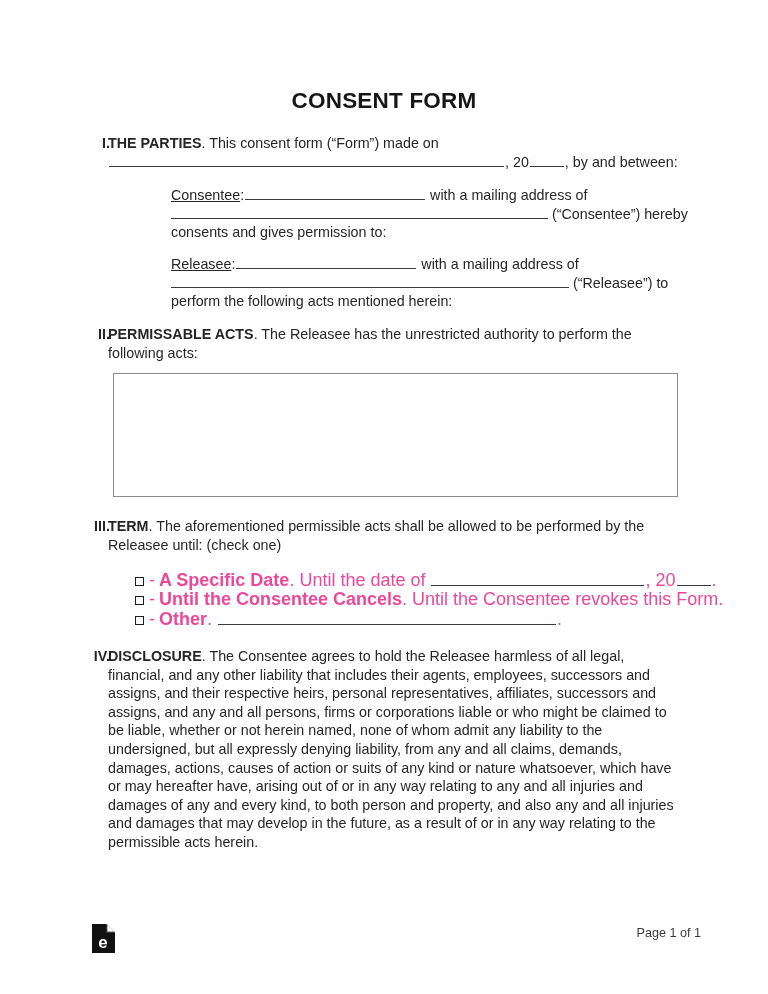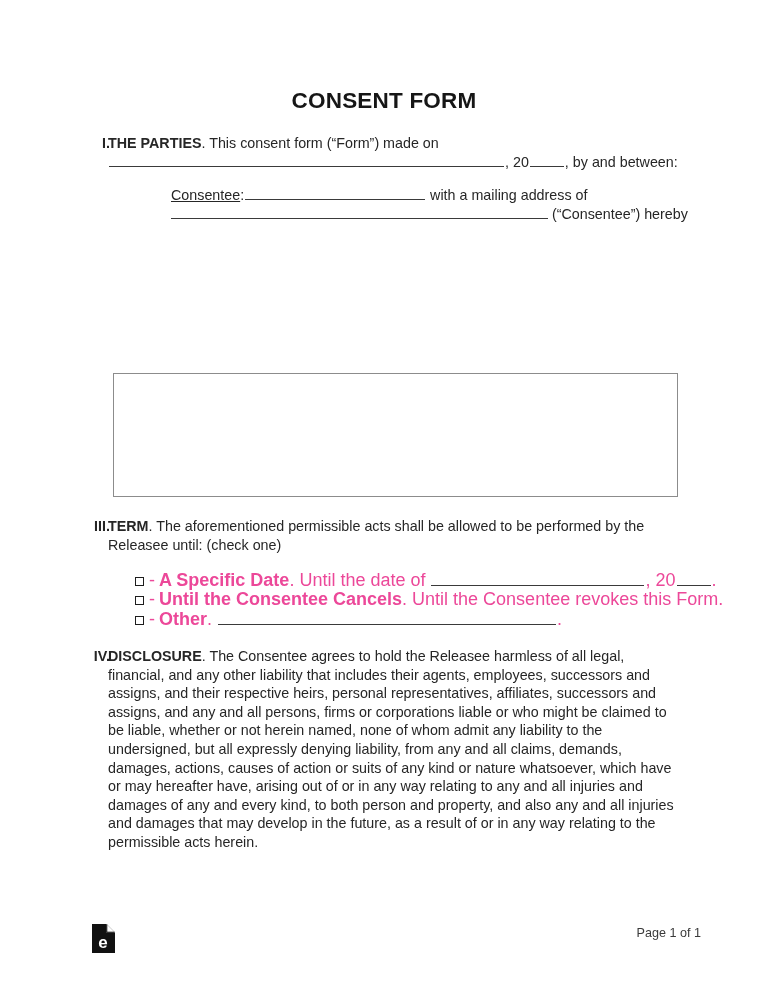--- a/index.html
+++ b/index.html
@@ -193,23 +193,33 @@
   <div class="doc-title">CONSENT FORM</div>
 
   <div class="clause" style="top:134px;">
     <span class="num">I.</span>
     <div class="body"><span class="lead">THE PARTIES</span><span>. This consent form (“Form”) made on </span><span class="fill fill-long"></span><span>, 20</span><span class="fill fill-xs"></span><span>, by and between:</span></div>
   </div>
 
   <div class="party-block" style="top:186px;">
     <div class="rule-row"><span class="u-label">Consentee</span><span>:</span><span class="fill fill-md"></span><span> with a mailing address of </span></div>
     <div class="rule-row"><span class="rule-inline" style="width:377px;"></span><span> (“Consentee”) hereby</span></div>
-  </div>
-
-
+    <div>consents and gives permission to:</div>
+  </div>
+
+  <div class="party-block" style="top:255px;">
+    <div class="rule-row"><span class="u-label">Releasee</span><span>:</span><span class="fill fill-md"></span><span> with a mailing address of </span></div>
+    <div class="rule-row"><span class="rule-inline" style="width:398px;"></span><span> (“Releasee”) to</span></div>
+    <div>perform the following acts mentioned herein:</div>
+  </div>
+
+  <div class="clause" style="top:325px;">
+    <span class="num">II.</span>
+    <div class="body"><span class="lead">PERMISSABLE ACTS</span><span>. The Releasee has the unrestricted authority to perform the following acts:</span></div>
+  </div>
 
   <div class="acts-box" placeholder=""></div>
 
   <div class="clause" style="top:517px;">
     <span class="num">III.</span>
     <div class="body"><span class="lead">TERM</span><span>. The aforementioned permissible acts shall be allowed to be performed by the Releasee until: (check one)</span></div>
   </div>
 
   <div class="options" style="top:571px;">
 

